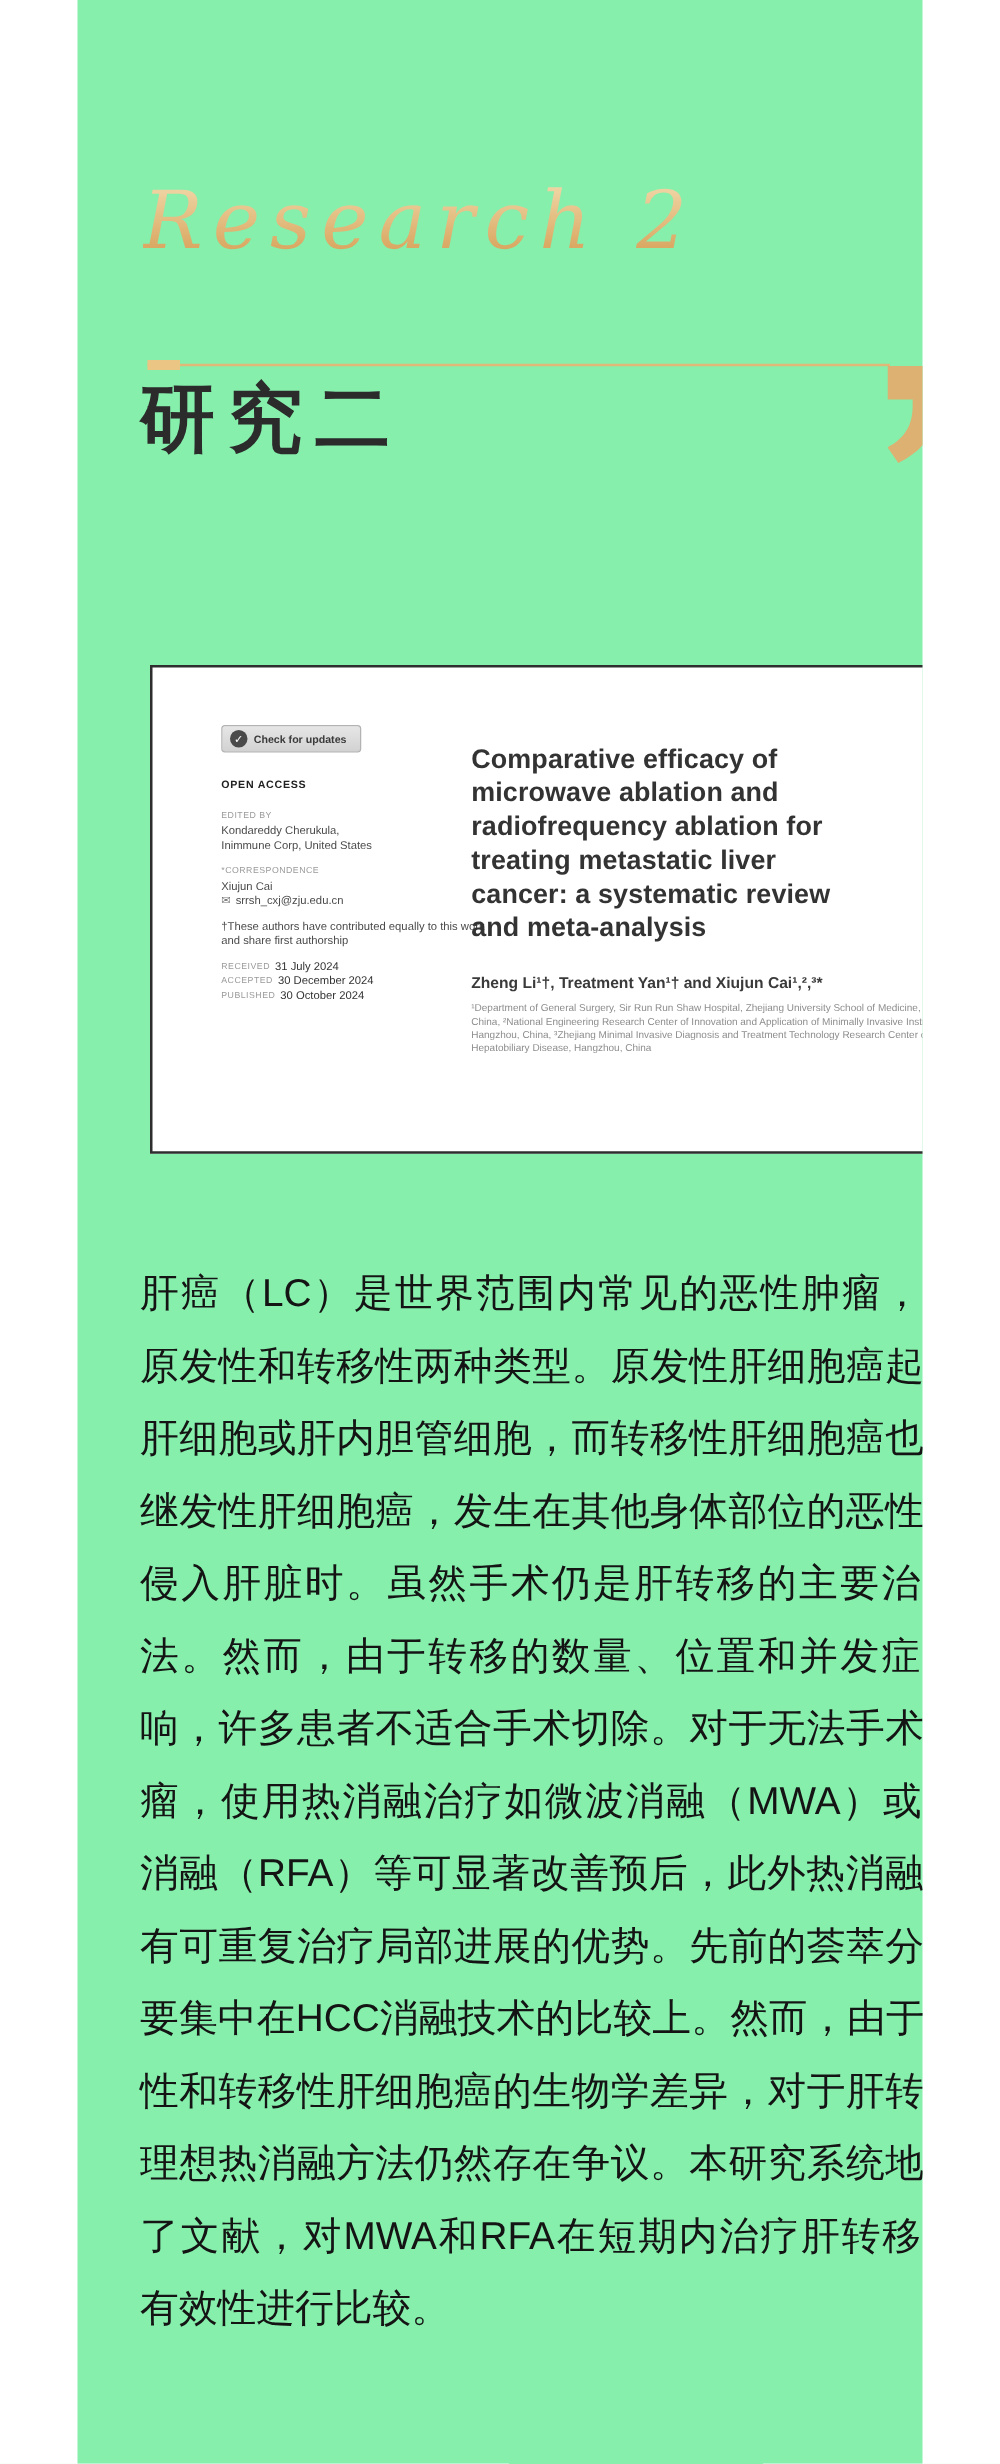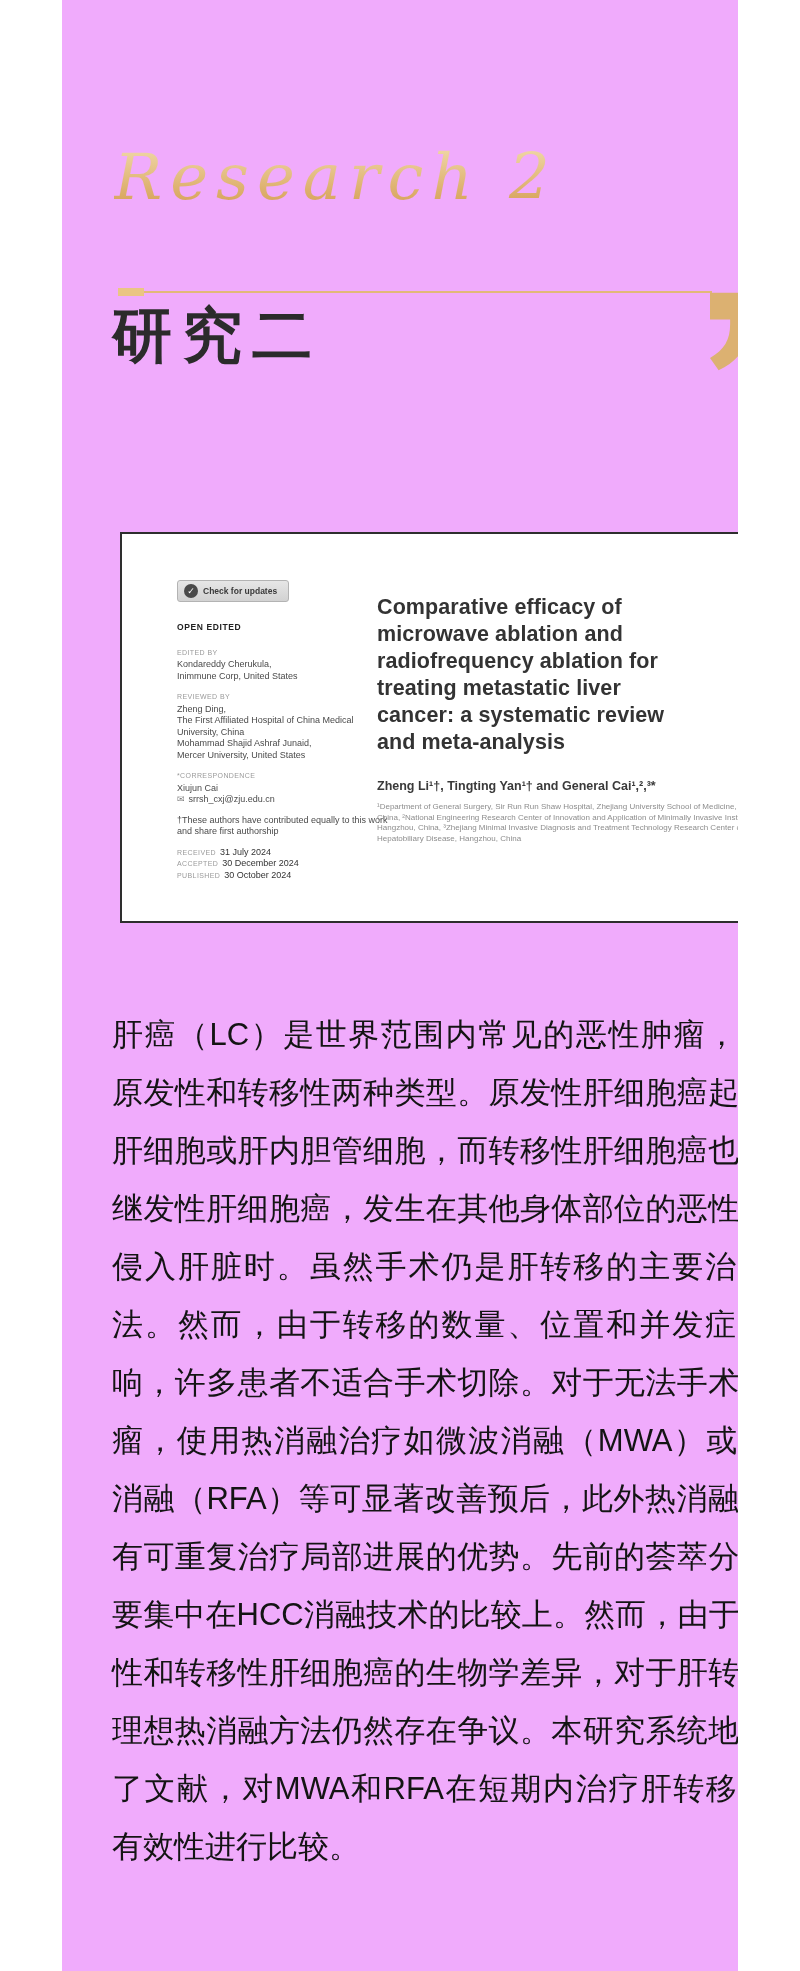--- a/index.html
+++ b/index.html
@@ -1,19 +1,19 @@
 <!DOCTYPE html>
 <html style="--gold-line: #e2b878; --gold-cap: #eac584; --gold-quote: #dcb171; --script-top: #f2dcae; --script-bottom: #d8a55e; --heading: #2b2b2b; --body-text: #141414; --box-border: #2e2e2e;"><head>
 <meta charset="utf-8">
 <style>
   * { margin:0; padding:0; box-sizing:border-box; }
   html,body { background:#ffffff; }
   .page {
     position:relative; width:676px; height:1971px; margin:0 auto;
-    background:#f0abfc; overflow:hidden;
+    background:#86efac; overflow:hidden;
     font-family:"Liberation Sans", sans-serif;
   }
 
   
   .script-title{
     position:absolute; left:52px; top:142px;
     font-family:"DejaVu Serif", serif; font-style:italic; font-weight:400;
     font-size:64px; letter-spacing:8px; line-height:1.1;
     background:linear-gradient(180deg, var(--script-top,#f2dcae) 0%, var(--script-bottom,#d8a55e) 85%);
     -webkit-background-clip:text; background-clip:text; color:transparent;
@@ -106,35 +106,28 @@
   <div class="cn-title">研究二</div>
 
   <div class="paper-card">
 
     <div class="badge">
       <span class="crossmark">✓</span>
       <span class="badge-label">Check for updates</span>
     </div>
 
     <div class="left-col">
-      <div class="open-access">OPEN EDITED</div>
+      <div class="open-access">OPEN ACCESS</div>
 
       <div class="meta-block">
         <span class="meta-label">EDITED BY</span>
         <div class="meta-line">Kondareddy Cherukula,</div>
         <div class="meta-line">Inimmune Corp, United States</div>
       </div>
 
-      <div class="meta-block">
-        <span class="meta-label">REVIEWED BY</span>
-        <div class="meta-line">Zheng Ding,</div>
-        <div class="meta-line">The First Affiliated Hospital of China Medical University, China</div>
-        <div class="meta-line">Mohammad Shajid Ashraf Junaid,</div>
-        <div class="meta-line">Mercer University, United States</div>
-      </div>
 
       <div class="meta-block">
         <span class="meta-label">*CORRESPONDENCE</span>
         <div class="meta-line">Xiujun Cai</div>
         <div class="mail-row">
           <span class="mail-icon">✉</span>
           <span class="meta-line">srrsh_cxj@zju.edu.cn</span>
         </div>
       </div>
 
@@ -149,21 +142,21 @@
         <span class="date-value">30 December 2024</span>
       </div>
       <div class="date-row">
         <span class="meta-label">PUBLISHED</span>
         <span class="date-value">30 October 2024</span>
       </div>
     </div>
 
     <div class="right-col">
       <div class="paper-title">Comparative efficacy of microwave ablation and radiofrequency ablation for treating metastatic liver cancer: a systematic review and meta-analysis</div>
-      <div class="authors">Zheng Li¹†, Tingting Yan¹† and General Cai¹,²,³*</div>
+      <div class="authors">Zheng Li¹†, Treatment Yan¹† and Xiujun Cai¹,²,³*</div>
       <div class="affiliations">¹Department of General Surgery, Sir Run Run Shaw Hospital, Zhejiang University School of Medicine, Hangzhou, China, ²National Engineering Research Center of Innovation and Application of Minimally Invasive Instruments, Hangzhou, China, ³Zhejiang Minimal Invasive Diagnosis and Treatment Technology Research Center of Severe Hepatobiliary Disease, Hangzhou, China</div>
     </div>
 
 
   </div>
 
   <p class="body-text">肝癌（LC）是世界范围内常见的恶性肿瘤，分为原发性和转移性两种类型。原发性肝细胞癌起源于肝细胞或肝内胆管细胞，而转移性肝细胞癌也称为继发性肝细胞癌，发生在其他身体部位的恶性肿瘤侵入肝脏时。虽然手术仍是肝转移的主要治疗方法。然而，由于转移的数量、位置和并发症等影响，许多患者不适合手术切除。对于无法手术的肿瘤，使用热消融治疗如微波消融（MWA）或射频消融（RFA）等可显著改善预后，此外热消融还具有可重复治疗局部进展的优势。先前的荟萃分析主要集中在HCC消融技术的比较上。然而，由于原发性和转移性肝细胞癌的生物学差异，对于肝转移的理想热消融方法仍然存在争议。本研究系统地回顾了文献，对MWA和RFA在短期内治疗肝转移癌的有效性进行比较。</p>
 
 </div>
 

